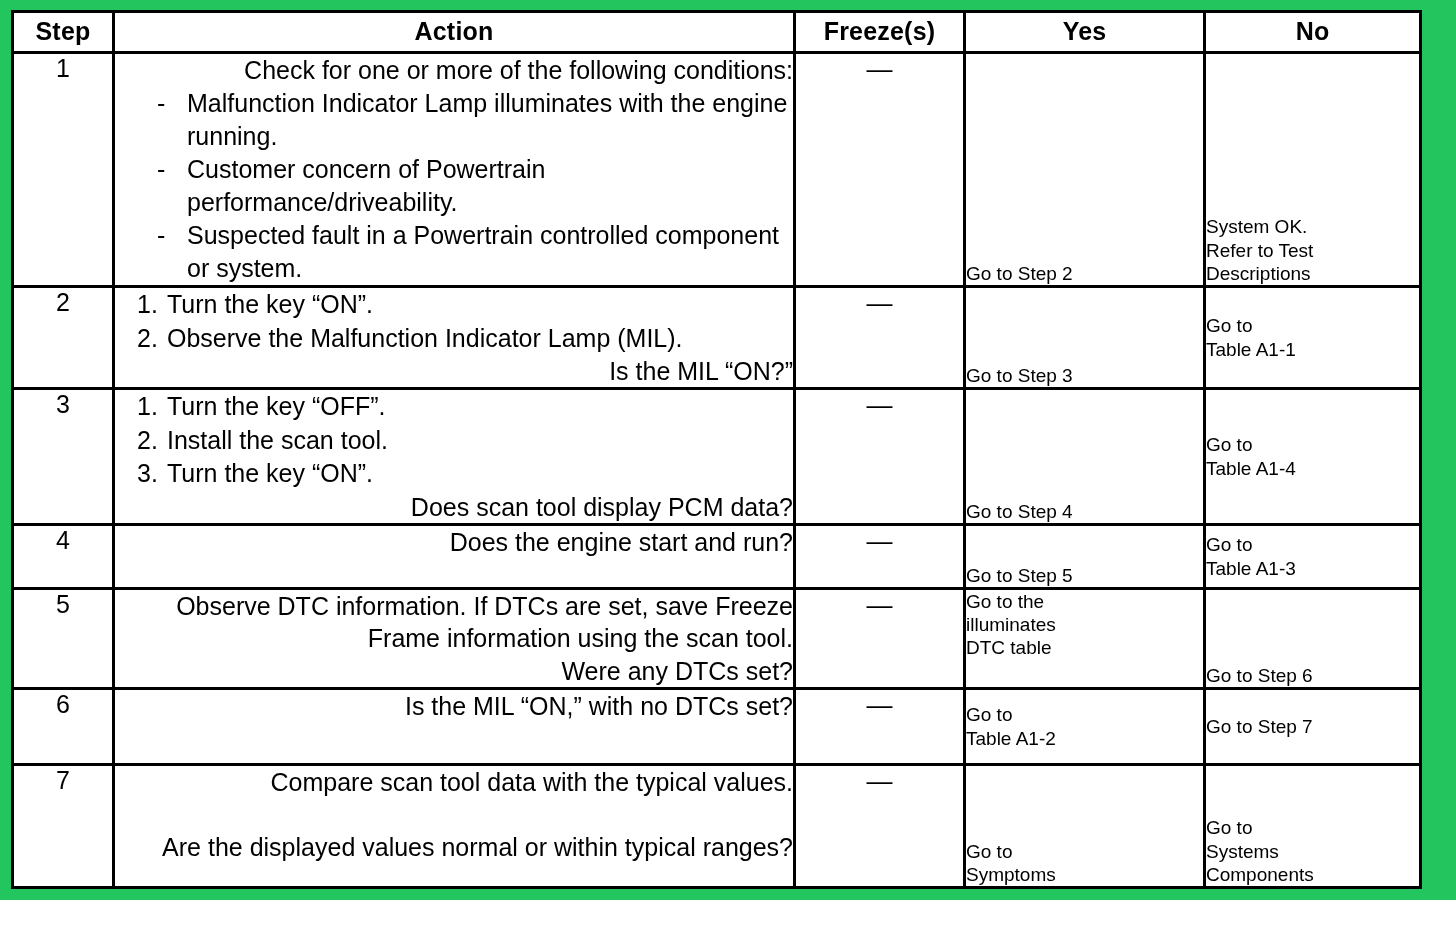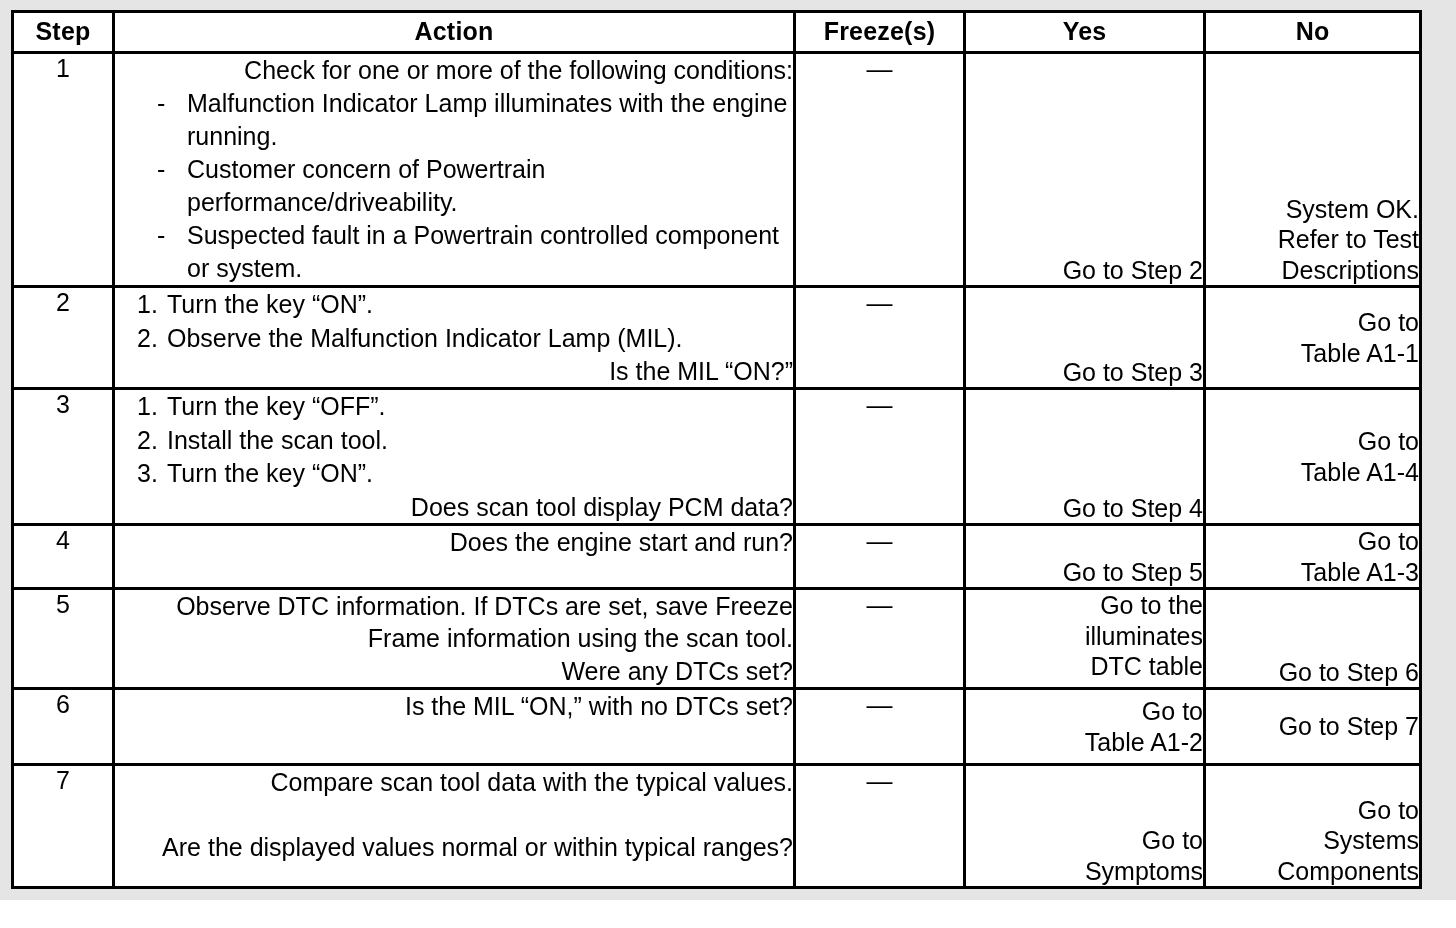--- a/index.html
+++ b/index.html
@@ -13,21 +13,21 @@
     height: 928px;
     font-family: "Liberation Sans", sans-serif;
     color: #000000;
     overflow: hidden;
   }
 
   #sheet {
     position: relative;
     width: 1456px;
     height: 900px;
-    background: #e5e5e5;
+    background: #22c55e;
   }
 
   table.diag {
     position: absolute;
     left: 11px;
     top: 10px;
     width: 1408px;
     border-collapse: collapse;
     table-layout: fixed;
     background: #ffffff;
@@ -119,22 +119,22 @@
     font-size: 26px;
   }
   td.value .dash-glyph {
     display: inline-block;
     font-size: 26px;
     line-height: 1;
   }
 
   
   td.ans {
-    text-align: right;
-    font-size: 25px;
+    text-align: left;
+    font-size: 19px;
     line-height: 1.22;
     padding: 6px 6px 8px 6px;
   }
   td.ans.bot { vertical-align: bottom; }
   td.ans.top { vertical-align: top; }
   td.ans.mid { vertical-align: middle; }
   td.ans .ln { display: block; white-space: nowrap; }
   td.ans .it { }
 </style>
 </head>

